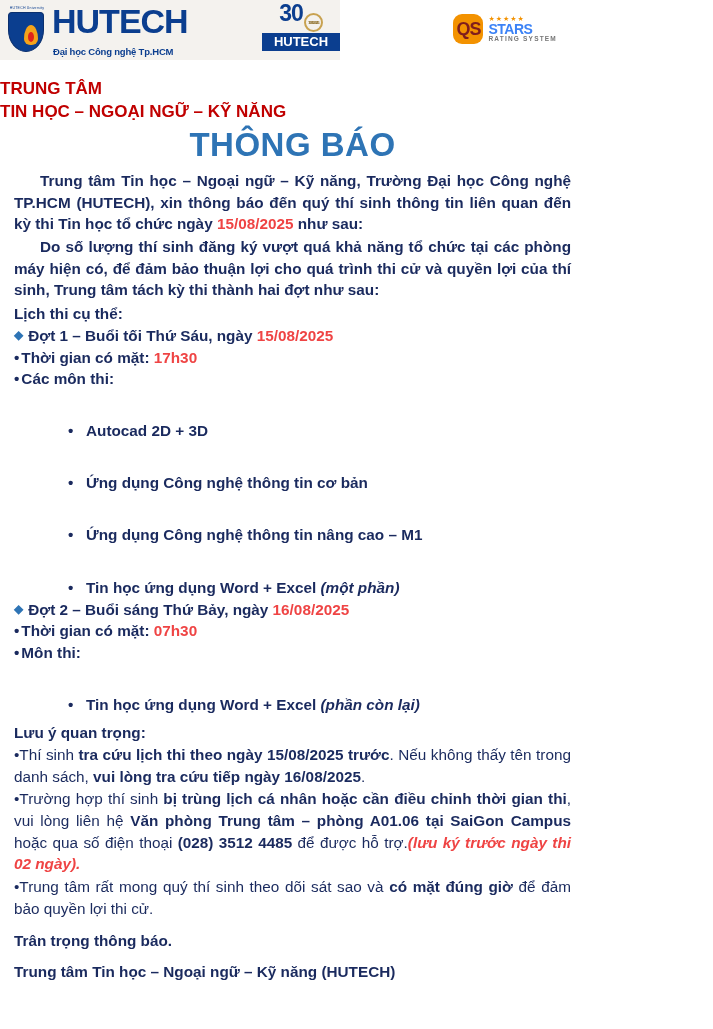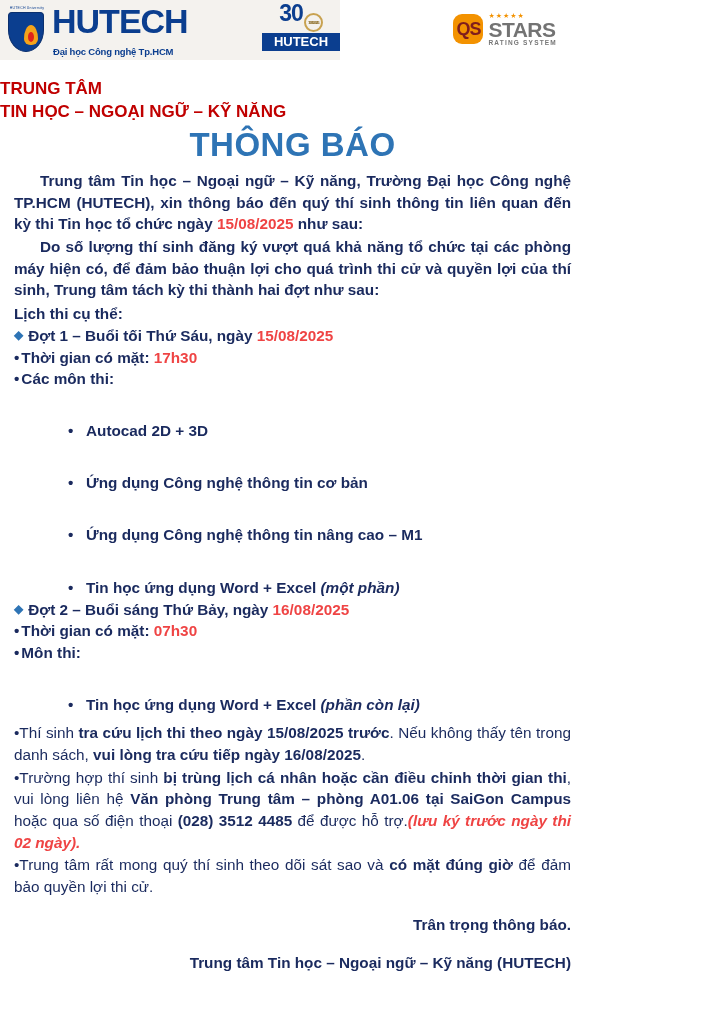--- a/index.html
+++ b/index.html
@@ -78,21 +78,21 @@
     display: flex; align-items: center; gap: 5px;
   }
   .qs-mark {
     width: 30px; height: 30px; background: #f39200; color: #7f1d1d;
     font-size: 18px; font-weight: 700; border-radius: 9px;
     display: flex; align-items: center; justify-content: center;
     letter-spacing: -1px;
   }
   .qs-txt { line-height: 1; }
   .qs-stars { font-size: 7px; color: #f39200; letter-spacing: 1px; }
-  .qs-name { font-size: 21px; font-weight: 700; color: #737373; letter-spacing: -0.5px; }
+  .qs-name { font-size: 14px; font-weight: 700; color: #3b82f6; letter-spacing: -0.5px; }
   .qs-sys { font-size: 6.5px; font-weight: 700; color: #777; letter-spacing: 1.2px; }
 
   
   .center-title {
     color: #c00000; font-weight: 700; font-size: 17px;
     line-height: 1.35; margin-top: 16px;
   }
   .thongbao {
     text-align: center; color: #2e74b5; font-weight: 700; font-size: 33px;
     letter-spacing: 0.5px; margin: 2px 0 6px;
@@ -120,21 +120,21 @@
     margin: 0 0 0 0; padding-left: 72px; list-style: none;
   }
   ul.sub li { font-weight: 700; position: relative; line-height: 1.45; margin-top: 30px; }
   ul.sub li:before {
     content: "\2022"; position: absolute; left: -18px; top: 0;
   }
 
   .note-block { margin-top: 6px; }
   .note-block .para { text-indent: 0; }
 
-  .closing { font-weight: 700; margin-top: 16px; text-align: right; }
+  .closing { font-weight: 700; margin-top: 10px; }
 </style>
 </head>
 <body>
 
 <div class="page">
 
   <div class="header">
     <div class="logo-band">
       <div class="crest">
         <div class="toptxt">HUTECH University</div>
@@ -196,20 +196,21 @@
       <span class="diamond">◆</span>
       <span><span>Đợt 2 – Buổi sáng Thứ Bảy, ngày </span><span class="red">16/08/2025</span></span>
     </div>
     <div class="bullet-line"><span>Thời gian có mặt: </span><span class="red">07h30</span></div>
     <div class="bullet-line">Môn thi:</div>
     <ul class="sub">
       <li><span>Tin học ứng dụng Word + Excel </span><span class="ital">(phần còn lại)</span></li>
     </ul>
 
     <div class="note-block">
+      <div class="lbl">Lưu ý quan trọng:</div>
 
       <p class="para"><span class="reg">•</span><span class="reg">Thí sinh </span><span>tra cứu lịch thi theo ngày 15/08/2025 trước</span><span class="reg">. Nếu không thấy tên trong danh sách, </span><span>vui lòng tra cứu tiếp ngày 16/08/2025</span><span class="reg">.</span></p>
 
       <p class="para"><span class="reg">•</span><span class="reg">Trường hợp thí sinh </span><span>bị trùng lịch cá nhân hoặc cần điều chỉnh thời gian thi</span><span class="reg">, vui lòng liên hệ </span><span>Văn phòng Trung tâm – phòng A01.06 tại SaiGon Campus</span><span class="reg"> hoặc qua số điện thoại </span><span>(028) 3512 4485</span><span class="reg"> để được hỗ trợ.</span><span class="red ital">(lưu ký trước ngày thi 02 ngày).</span></p>
 
       <p class="para"><span class="reg">•</span><span class="reg">Trung tâm rất mong quý thí sinh theo dõi sát sao và </span><span>có mặt đúng giờ</span><span class="reg"> để đảm bảo quyền lợi thi cử.</span></p>
     </div>
 
     <div class="closing">Trân trọng thông báo.</div>
     <div class="closing">Trung tâm Tin học – Ngoại ngữ – Kỹ năng (HUTECH)</div>

